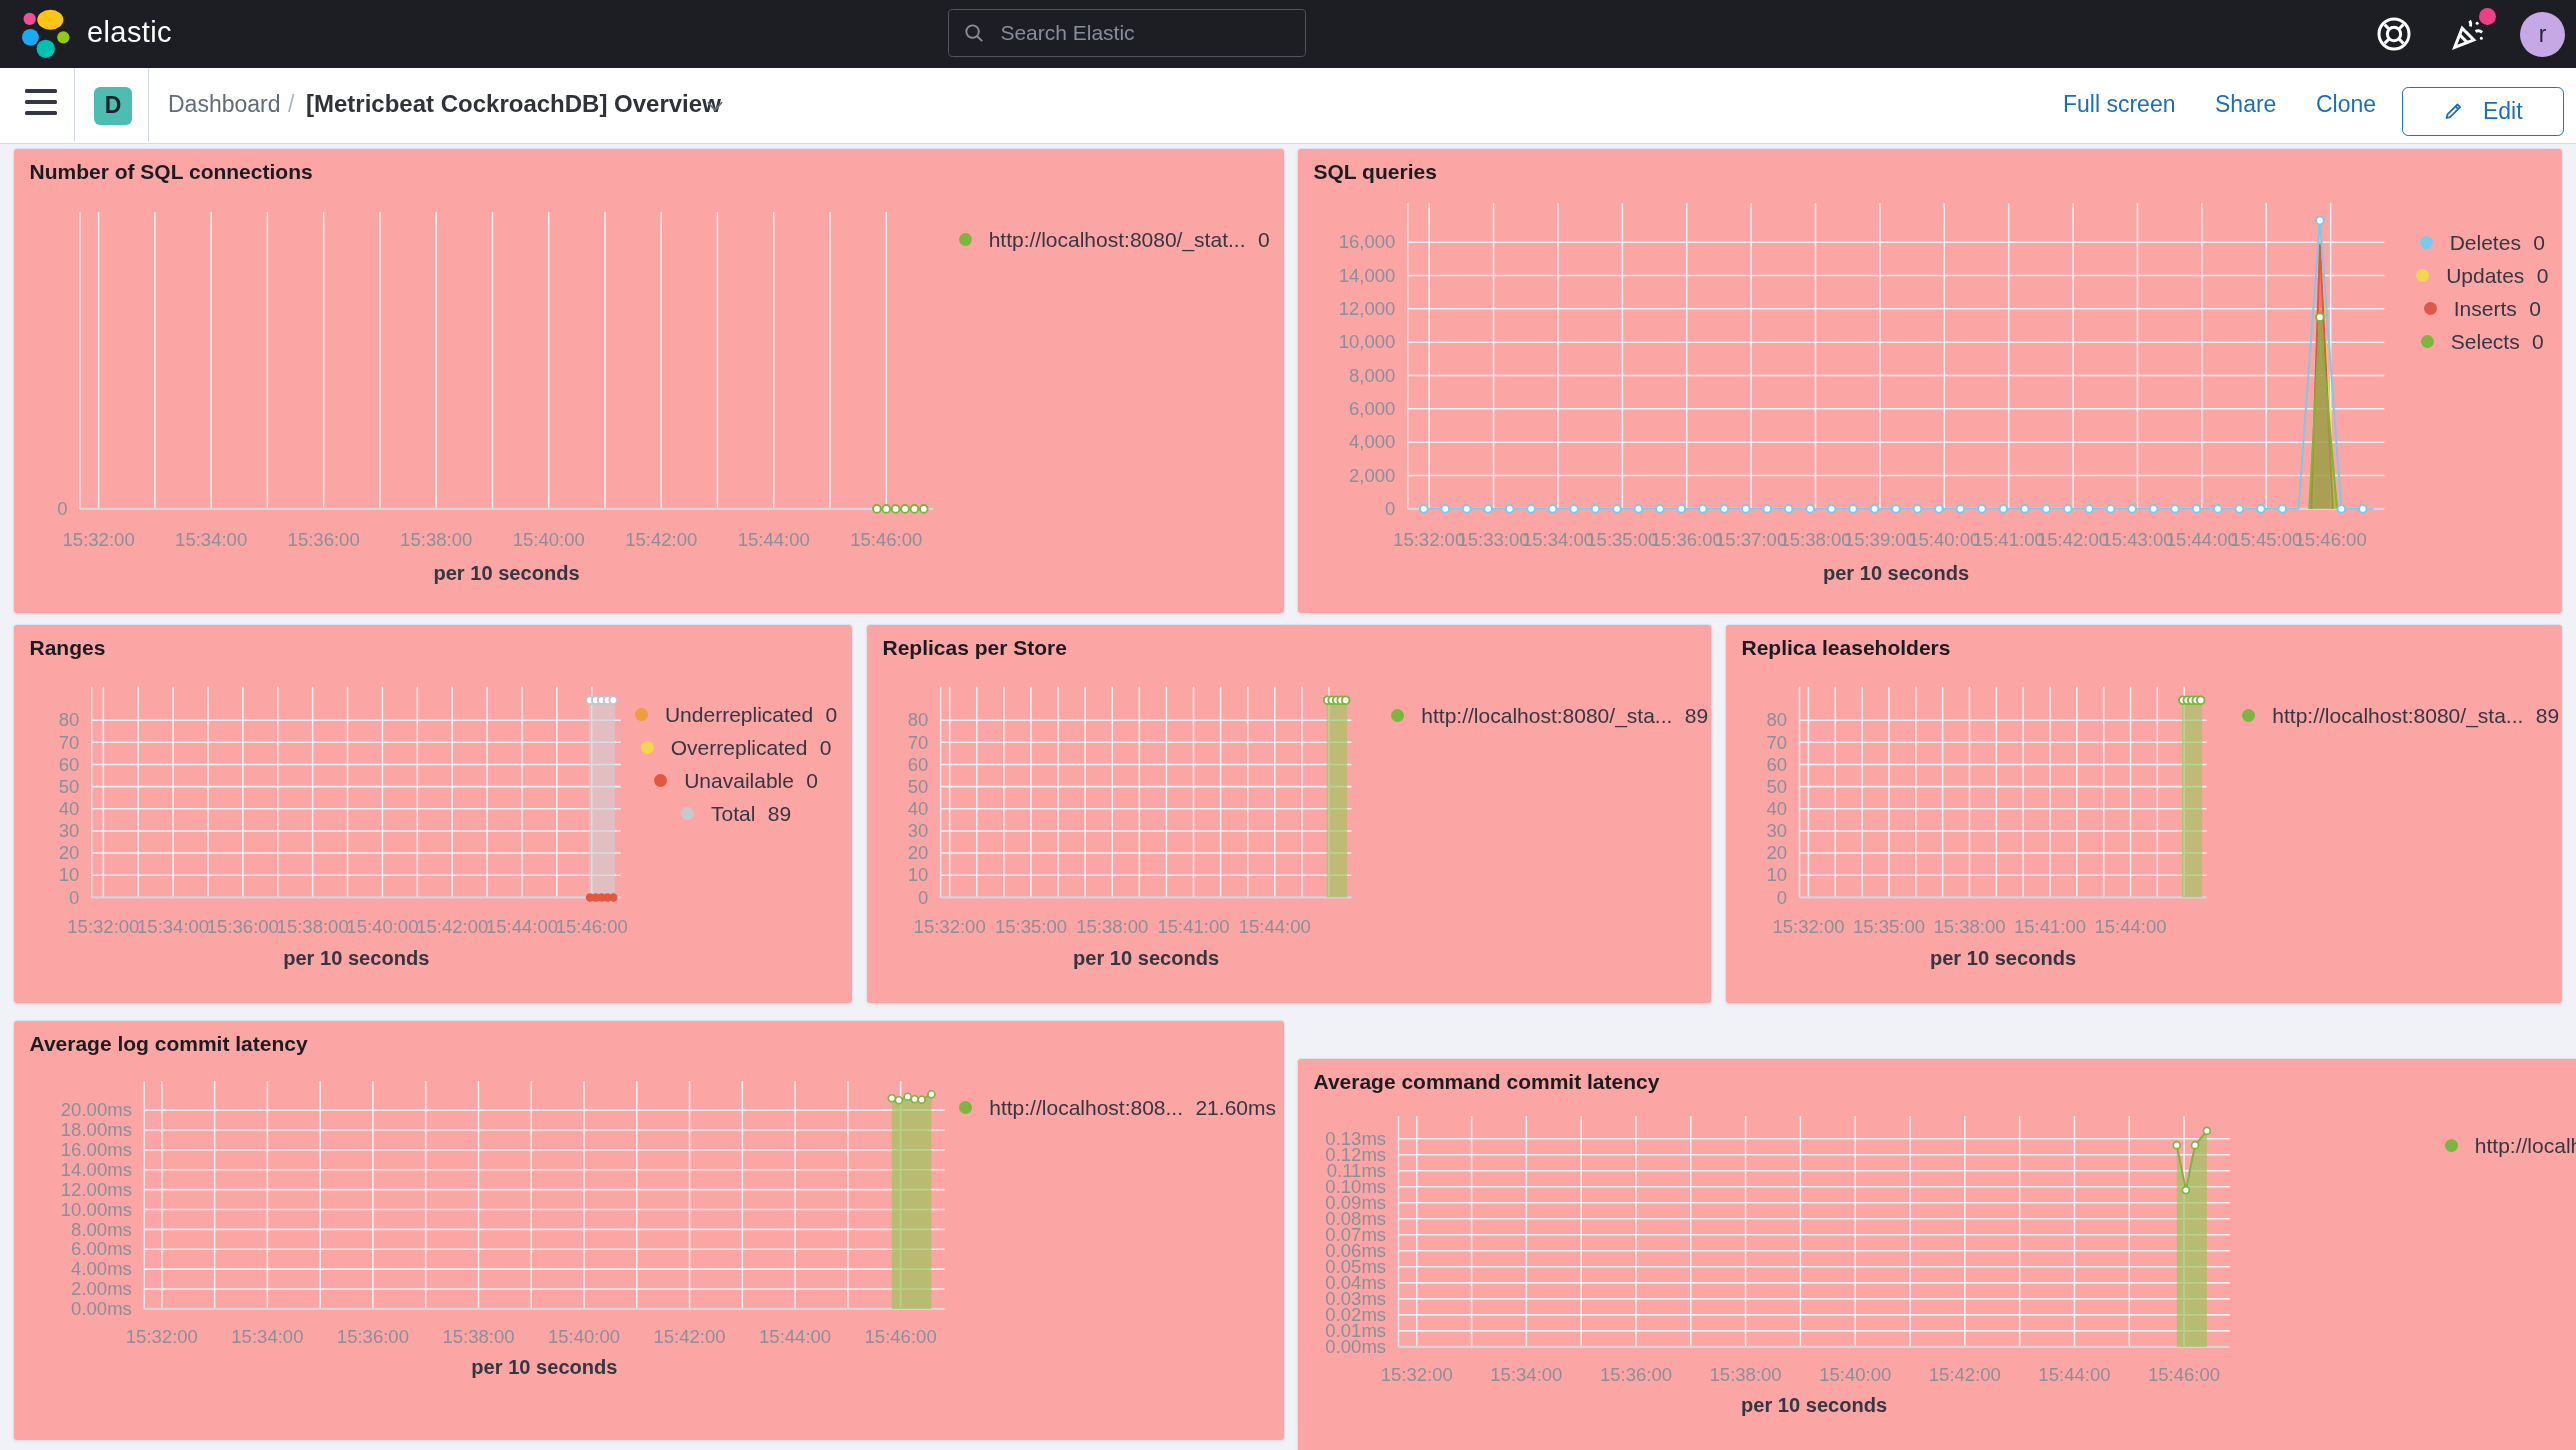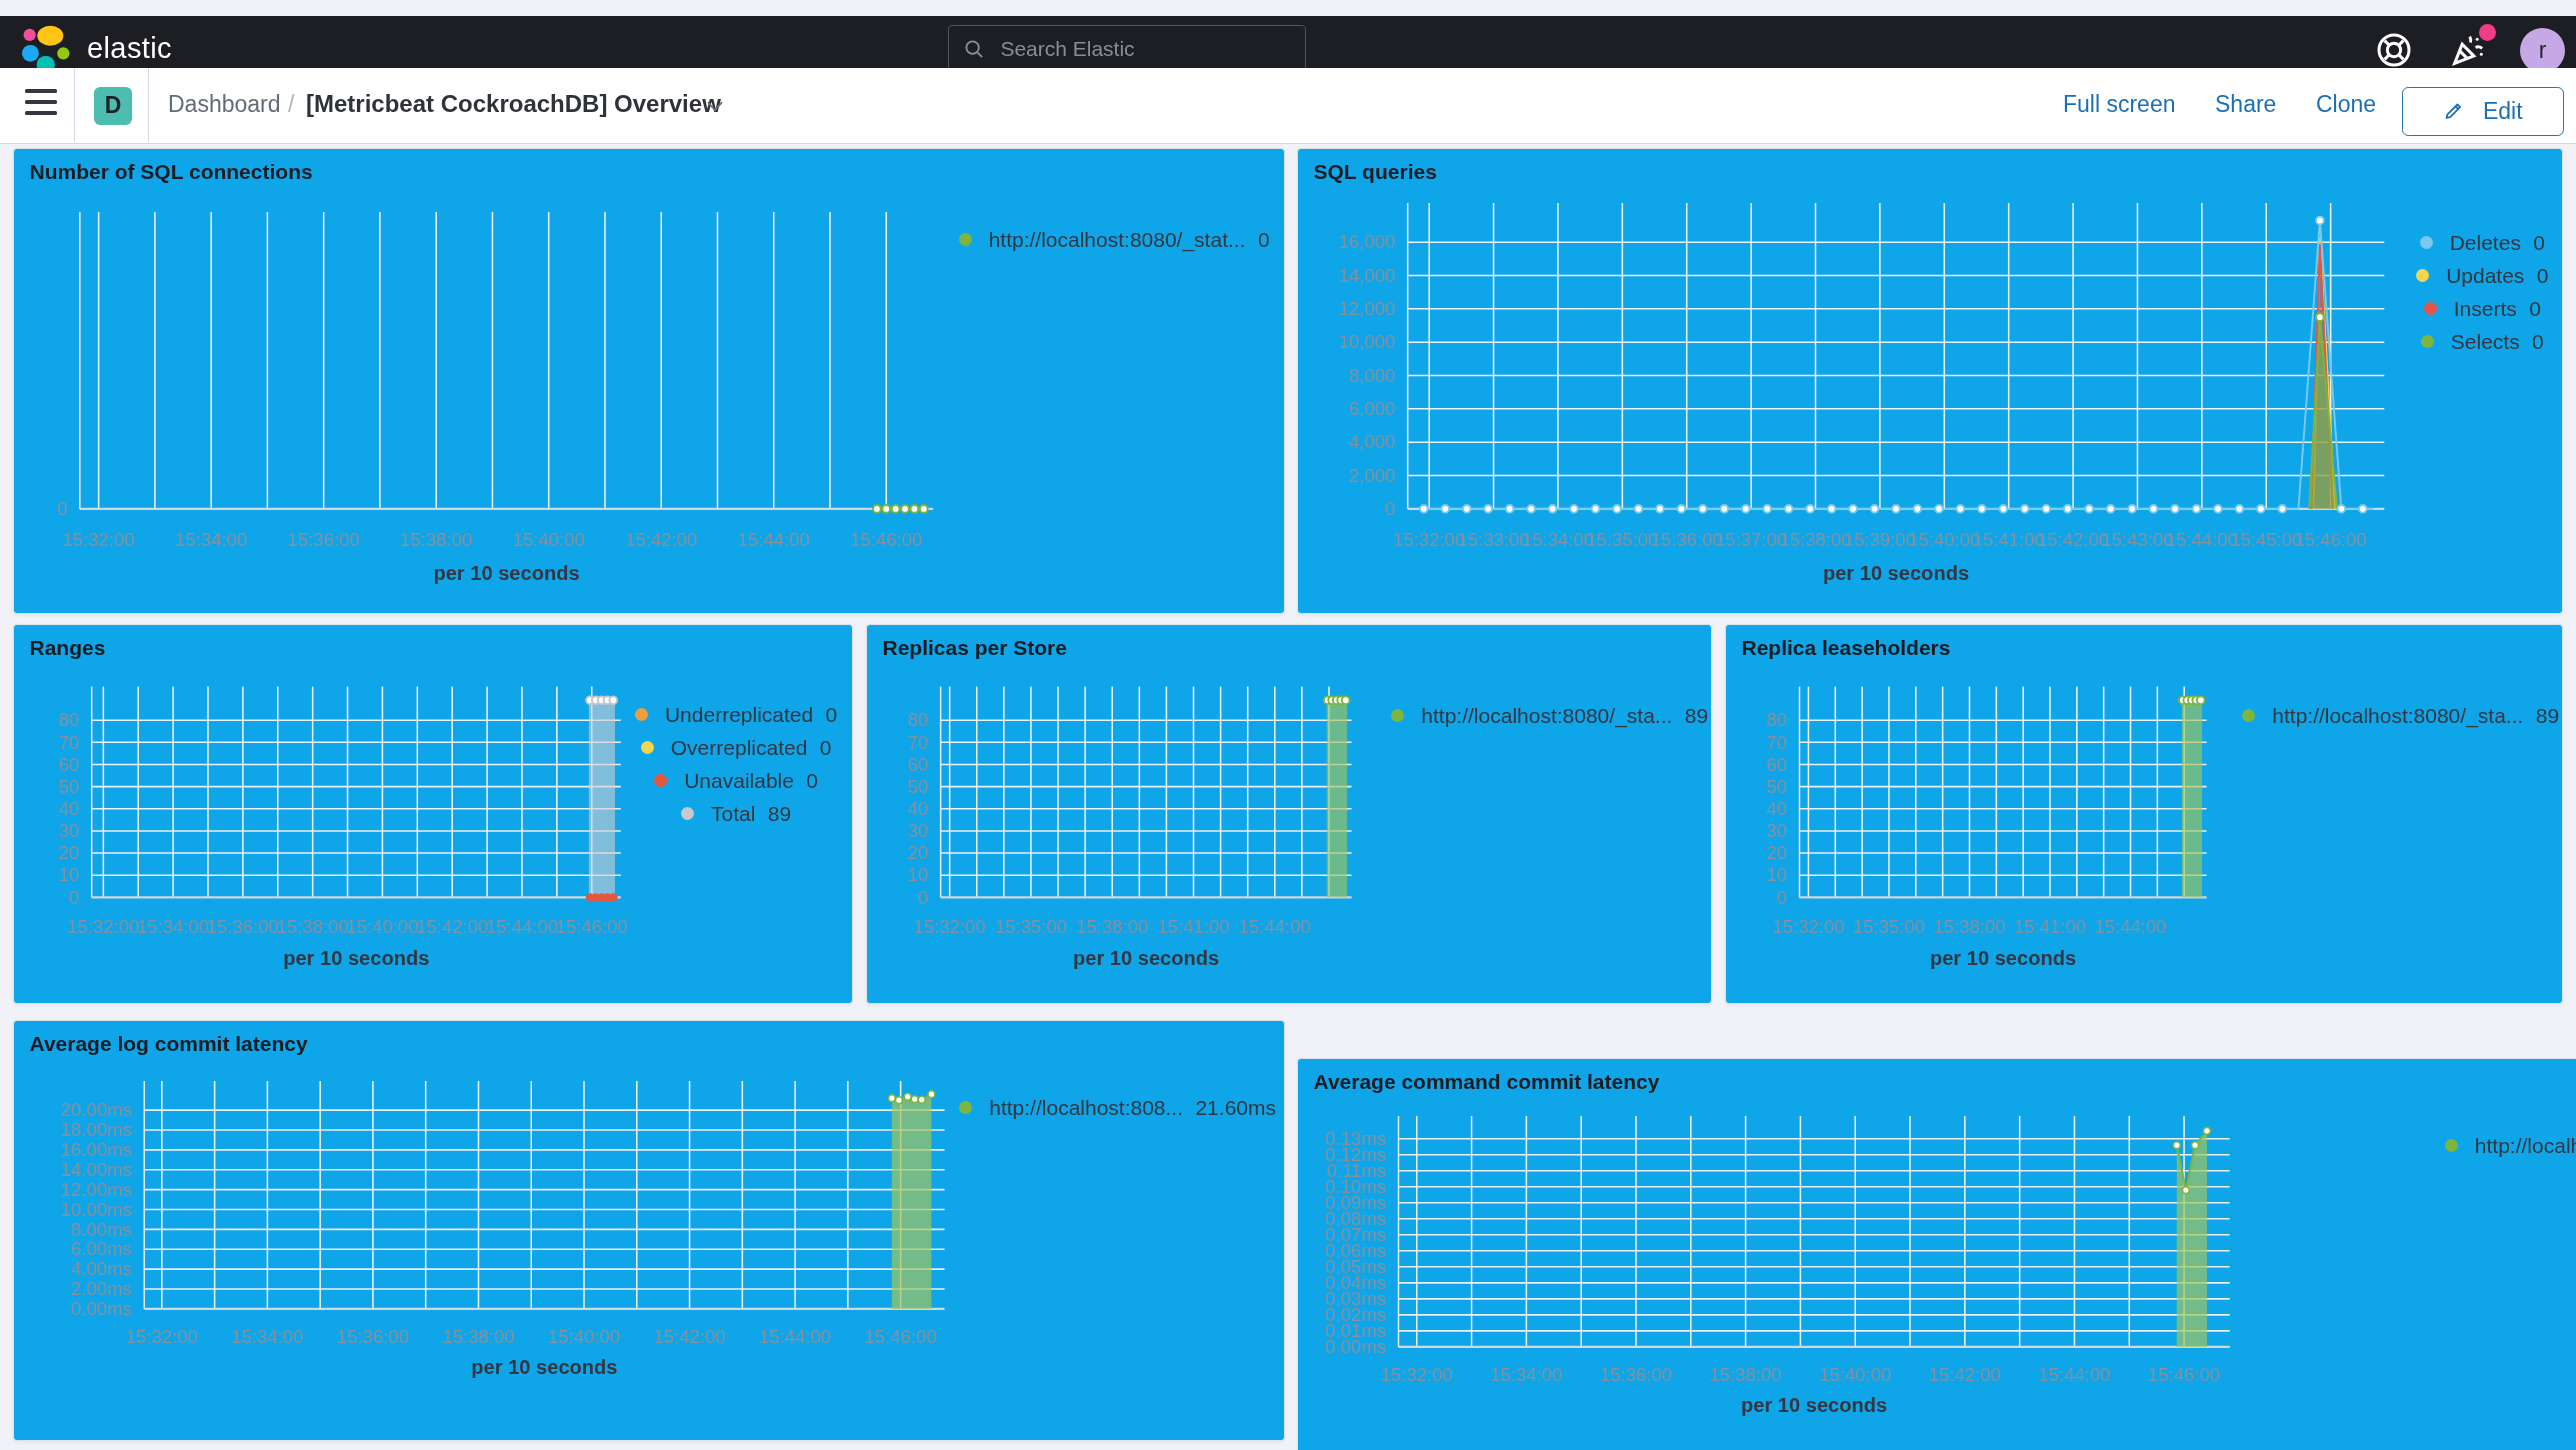--- a/index.html
+++ b/index.html
@@ -1,18 +1,18 @@
 <!DOCTYPE html>
 <html style="font-size:12.4px"><head>
 <meta charset="utf-8">
 <style>
   html,body{margin:0;padding:0;width:2576px;height:1451px;overflow:hidden;
     font-family:"Liberation Sans",sans-serif;background:#f0f2f7;}
   
-  .hdr{position:absolute;left:0;top:0;width:2576px;height:68px;background:#1d1e24;display:flex;align-items:center;margin-top:16px;}
+  .hdr{position:absolute;left:0;top:0;width:2576px;height:68px;background:#1d1e24;display:flex;align-items:center;}
   .logo{position:absolute;left:21.6px;top:9.3px;width:49px;height:49px;}
   .brand{position:absolute;left:87px;top:15.5px;font-size:29px;color:#fff;letter-spacing:0.4px;}
   .search{position:absolute;left:948px;top:9.3px;width:358px;height:48px;border:0.8px solid #53565f;border-radius:4.6px;
     background:#1d1e24;display:flex;align-items:center;box-sizing:border-box;padding:0 14px;}
   .search input{flex:1;background:transparent;border:none;outline:none;color:#f97316;font-size:21px;
     font-family:"Liberation Sans",sans-serif;margin-left:12.4px;}
   .search input::placeholder{color:#878d99;}
   .hico{position:absolute;top:14px;width:40px;height:40px;cursor:pointer;}
   .avatar{position:absolute;left:2520px;top:11.6px;width:45px;height:45px;border-radius:50%;background:#c7a8e6;
     display:flex;align-items:center;justify-content:center;font-size:23px;color:#232730;}
@@ -26,21 +26,21 @@
     display:flex;align-items:center;justify-content:center;font-size:23px;font-weight:700;color:#1d2126;}
   .crumb-root{position:absolute;left:168px;top:23px;font-size:23px;color:#646b78;cursor:pointer;}
   .crumb-sep{position:absolute;left:288px;top:23px;font-size:23px;color:#aeb5c0;}
   .crumb-title{position:absolute;left:306px;top:21.6px;font-size:24px;font-weight:700;color:#2f3339;}
   .caret{position:absolute;left:705px;top:28px;cursor:pointer;}
   .tlink{position:absolute;top:23px;font-size:23px;color:#1d6fb3;cursor:pointer;}
   .editbtn{position:absolute;left:2402px;top:18.5px;width:162px;height:49px;border:1.5px solid #2276b4;border-radius:6.2px;
     box-sizing:border-box;display:flex;align-items:center;justify-content:center;gap:18px;color:#1d6fb3;
     font-size:23px;background:#fff;cursor:pointer;}
   
-  .panel{position:absolute;background:#0ea5e9;border:0.8px solid #dde3ec;border-radius:4.6px;
+  .panel{position:absolute;background:#fca5a5;border:0.8px solid #dde3ec;border-radius:4.6px;
     box-shadow:0 1.5px 3.1px rgba(52,65,98,.06);box-sizing:border-box;}
   .ptitle{position:absolute;left:15.5px;top:10.8px;font-size:21px;font-weight:700;color:#1a1c21;white-space:nowrap;}
   .panel svg.chart{position:absolute;left:0;top:43px;font-family:"Liberation Sans",sans-serif;}
   .legend{position:absolute;display:flex;flex-direction:column;align-items:center;}
   .lrow{display:flex;align-items:center;height:33px;font-size:21px;color:#343741;cursor:pointer;}
   .ldot{width:13px;height:13px;border-radius:50%;margin-right:17px;flex:none;}
   .llabel{flex:1;white-space:nowrap;overflow:hidden;}
   .lval{margin-left:12.4px;text-align:right;}
   #p_conn{left:13px;top:148px;width:1272px;height:466px;}
   #p_sql{left:1297px;top:148px;width:1266px;height:466px;}

